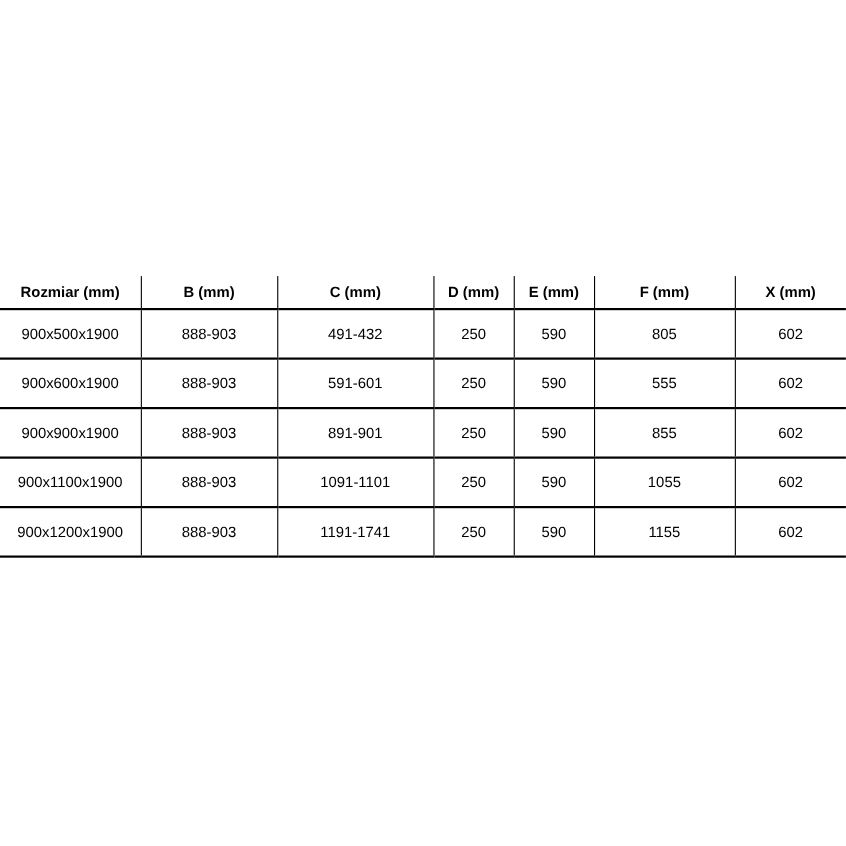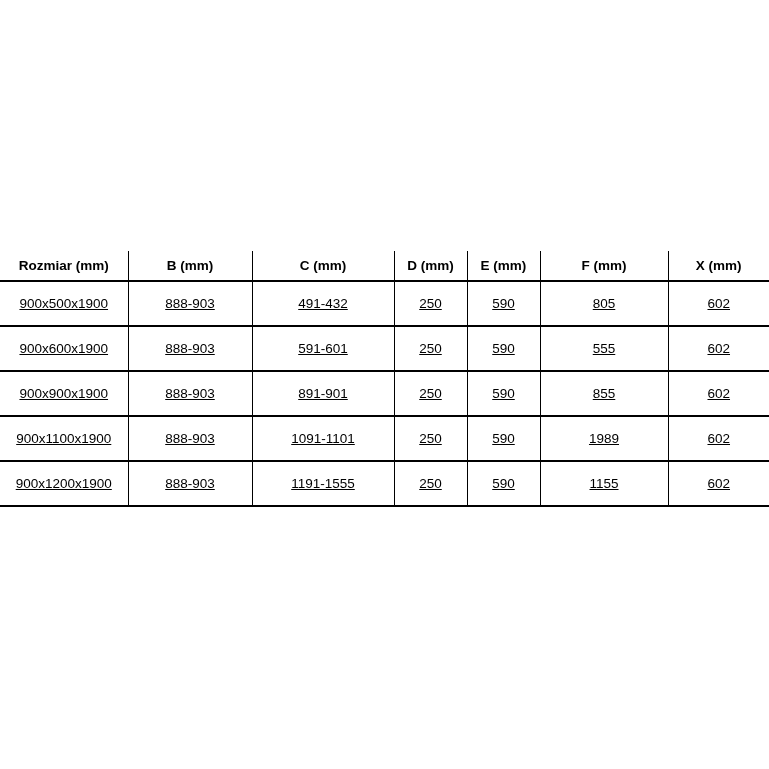--- a/index.html
+++ b/index.html
@@ -39,21 +39,20 @@
   table.spec-table td:last-child {
     border-right: none;
   }
   table.spec-table th {
     font-weight: bold;
     height: 30px;
   }
   table.spec-table td {
     font-weight: normal;
     height: 45px;
-    text-decoration: underline;
   }
   
   col.c0 { width: 128px; }
   col.c1 { width: 124px; }
   col.c2 { width: 142px; }
   col.c3 { width: 73px; }
   col.c4 { width: 73px; }
   col.c5 { width: 128px; }
   col.c6 { width: 101px; }
 </style>
@@ -109,27 +108,27 @@
           <td>590</td>
           <td>855</td>
           <td>602</td>
         </tr>
         <tr>
           <td>900x1100x1900</td>
           <td>888-903</td>
           <td>1091-1101</td>
           <td>250</td>
           <td>590</td>
-          <td>1989</td>
+          <td>1055</td>
           <td>602</td>
         </tr>
         <tr>
           <td>900x1200x1900</td>
           <td>888-903</td>
-          <td>1191-1555</td>
+          <td>1191-1741</td>
           <td>250</td>
           <td>590</td>
           <td>1155</td>
           <td>602</td>
         </tr>
       </tbody>
   </table>
 </div>
 
 </body></html>

